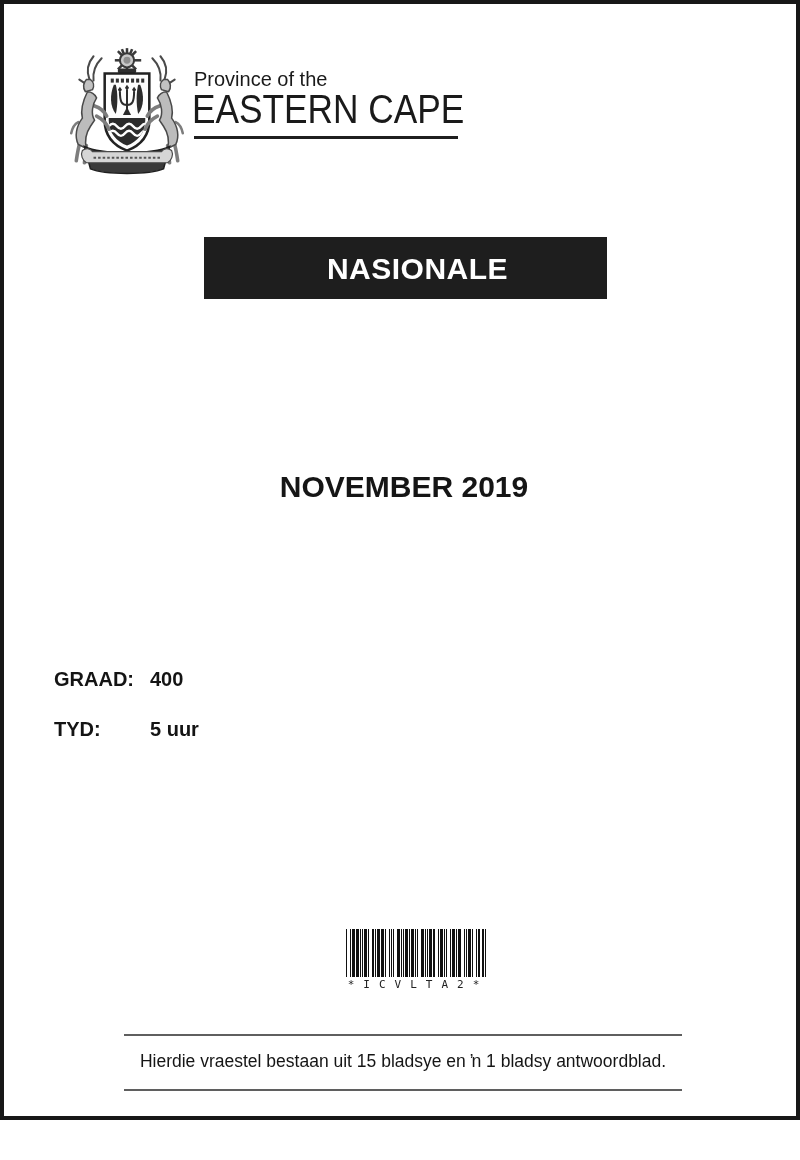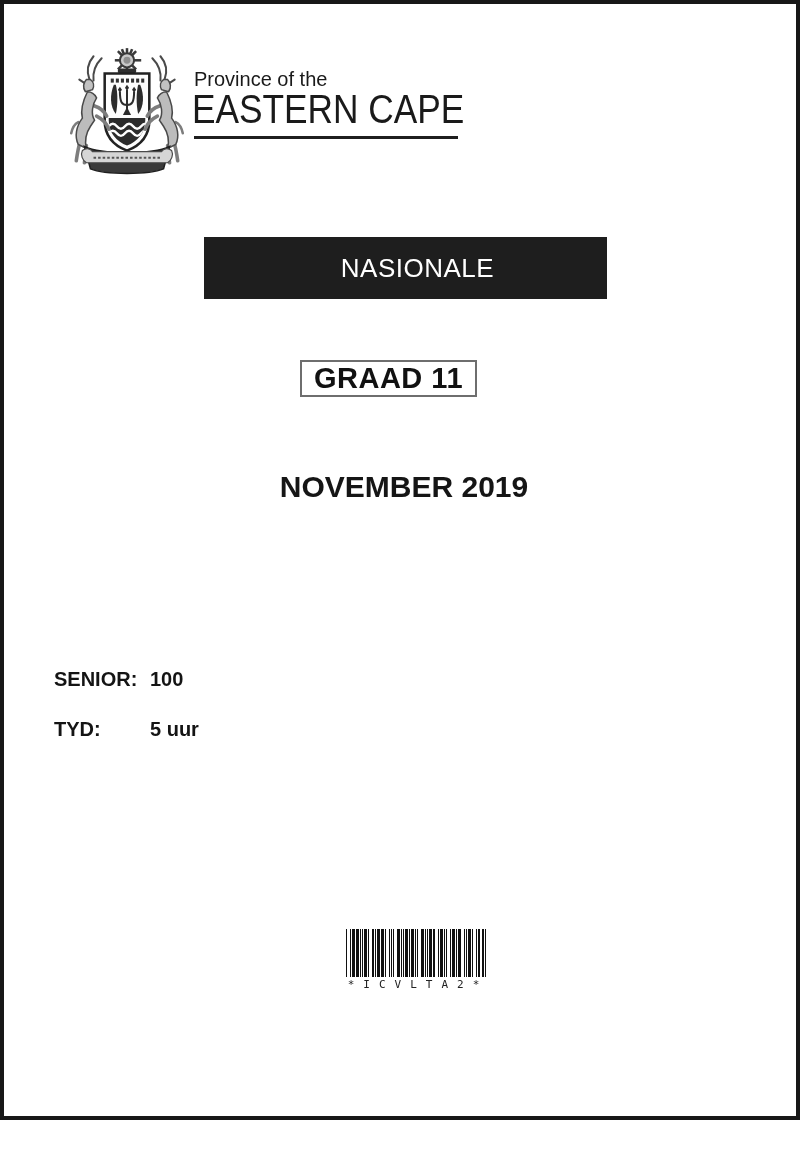--- a/index.html
+++ b/index.html
@@ -26,21 +26,21 @@
   .logo-rule { left:190px; top:132px; width:264px; height:3px; background:#1f1f1f; }
   .department { left:190px; top:139px; font-size:23px; letter-spacing:0.5px; color:#1a1a1a; }
 
   
   .banner {
     left:200px; top:233px; width:403px; height:62px;
     display:flex; flex-direction:column; justify-content:center;
     text-align:center;
   }
   .banner-line {
-    color:#ffffff; font-weight:normal; font-size:26px; line-height:29px; letter-spacing:0.5px;padding-left:24px;
+    color:#ffffff; font-weight:bold; font-size:30px; line-height:29px; letter-spacing:0.5px;padding-left:24px;
   }
   .banner-line.second { border-top:1px solid rgba(255,255,255,0.10); }
 
   
   .grade-box {
     left:296px; top:356px; width:177px; height:37px;
     box-sizing:border-box; border:2px solid #6e6e6e;
     display:flex; align-items:center; justify-content:center;
   }
   .grade-text { font-weight:bold; font-size:29px; letter-spacing:0.5px; color:#111; }
@@ -166,30 +166,27 @@
   </svg>
 
   <div class="abs province-line">Province of the</div>
   <div class="abs province-name">EASTERN CAPE</div>
   <div class="abs logo-rule"></div>
 
   <div class="abs banner" style="background: rgb(30, 30, 30);">
     <div class="banner-line">NASIONALE</div>
   </div>
 
-  <div class="abs grade-box">
-    <span class="grade-text">GRAAD 11</span>
-  </div>
 
   <div class="abs session">NOVEMBER 2019</div>
 
 
   <div>
-    <span class="abs detail-label row-marks">SENIOR:</span>
-    <span class="abs detail-value row-marks">100</span>
+    <span class="abs detail-label row-marks">GRAAD:</span>
+    <span class="abs detail-value row-marks">400</span>
   </div>
 
   <div>
     <span class="abs detail-label row-time">TYD:</span>
     <span class="abs detail-value row-time">5 uur</span>
   </div>
 
   <div class="abs barcode-bars">
       <span style="display:inline-block;width:1.05px;background:#111111;"></span>
       <span style="display:inline-block;width:2.8px;"></span>
@@ -277,14 +274,17 @@
       <span style="display:inline-block;width:1.05px;"></span>
       <span style="display:inline-block;width:2.8px;background:#111111;"></span>
       <span style="display:inline-block;width:1.05px;"></span>
       <span style="display:inline-block;width:2.8px;background:#111111;"></span>
       <span style="display:inline-block;width:1.05px;"></span>
       <span style="display:inline-block;width:1.05px;background:#111111;"></span>
       <span style="display:inline-block;width:1.05px;"></span>
     </div>
   <div class="abs barcode-label">*ICVLTA2*</div>
 
+  <div class="abs footer">
+    <span class="footer-text">Hierdie vraestel bestaan uit 15 bladsye en ŉ 1 bladsy antwoordblad.</span>
+  </div>
 
 </div>
 
 </body></html>

